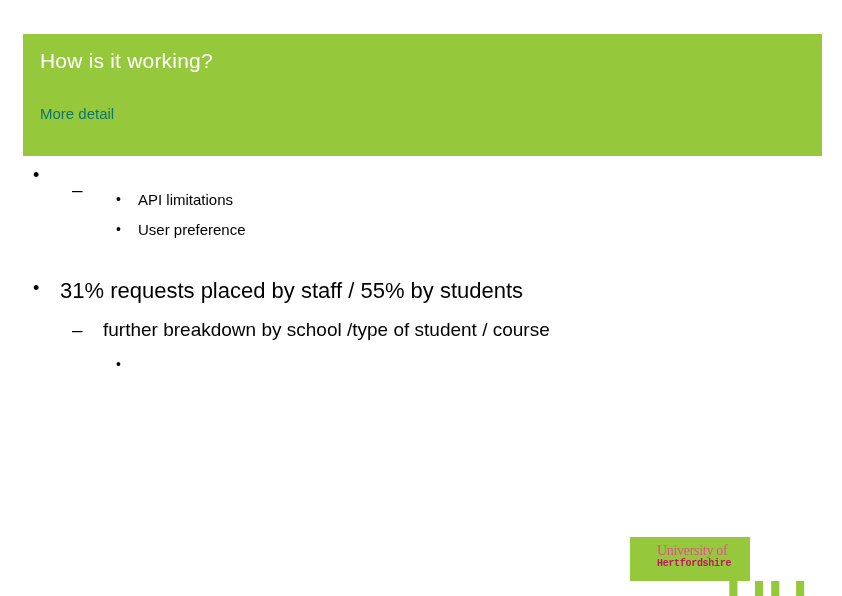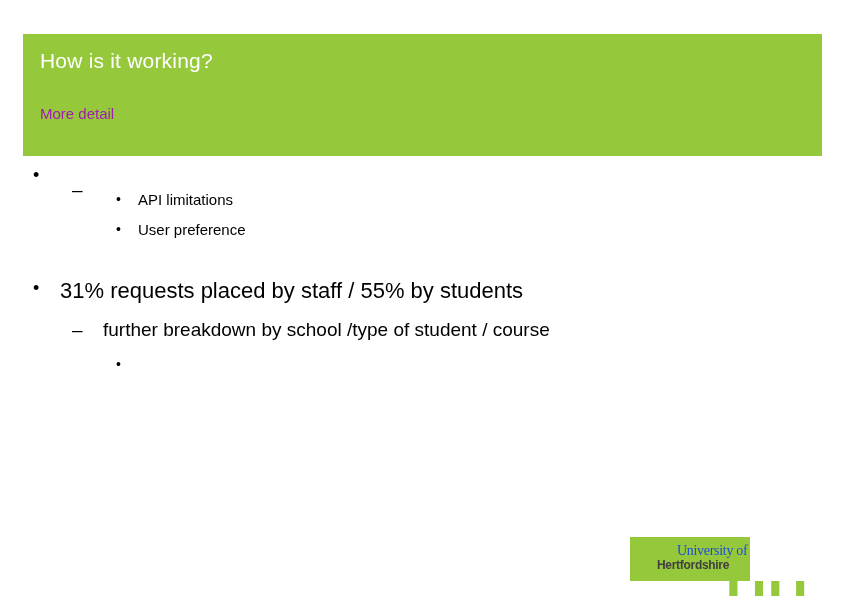--- a/index.html
+++ b/index.html
@@ -38,21 +38,21 @@
     font-size: 21px;
     color: #ffffff;
     font-family: "Liberation Sans", sans-serif;
     letter-spacing: 0.2px;
   }
   .title-sub {
     position: absolute;
     left: 40px;
     top: 101px;
     font-size: 15px;
-    color: #a21caf;
+    color: #0f766e;
     font-family: "Liberation Sans", sans-serif;
   }
   
   .body-area {
     position: absolute;
     left: 0;
     top: 160px;
     width: 842px;
   }
   .bullet-l1 {
@@ -116,32 +116,31 @@
     top: 0;
     width: 120px;
     height: 44px;
     background: #96c83c;
   }
   .logo-word-1 {
     position: absolute;
     left: 27px;
     top: 6px;
     font-size: 14px;
-    color: #1d4ed8;
+    color: #ec4899;
     font-family: "Liberation Serif", serif;
     letter-spacing: -0.3px;
-    margin-left: 20px;
   }
   .logo-word-2 {
     position: absolute;
     left: 27px;
     top: 21px;
-    font-size: 12px;
-    color: #404040;
-    font-family: Liberation Sans, sans-serif;
+    font-size: 10px;
+    color: #be185d;
+    font-family: Liberation Mono, monospace;
     letter-spacing: -0.3px;
     font-weight: bold;
   }
   .logo-uh {
     position: absolute;
     left: 96px;
     top: -6px;
     font-size: 56px;
     line-height: 56px;
     color: #96c83c;

